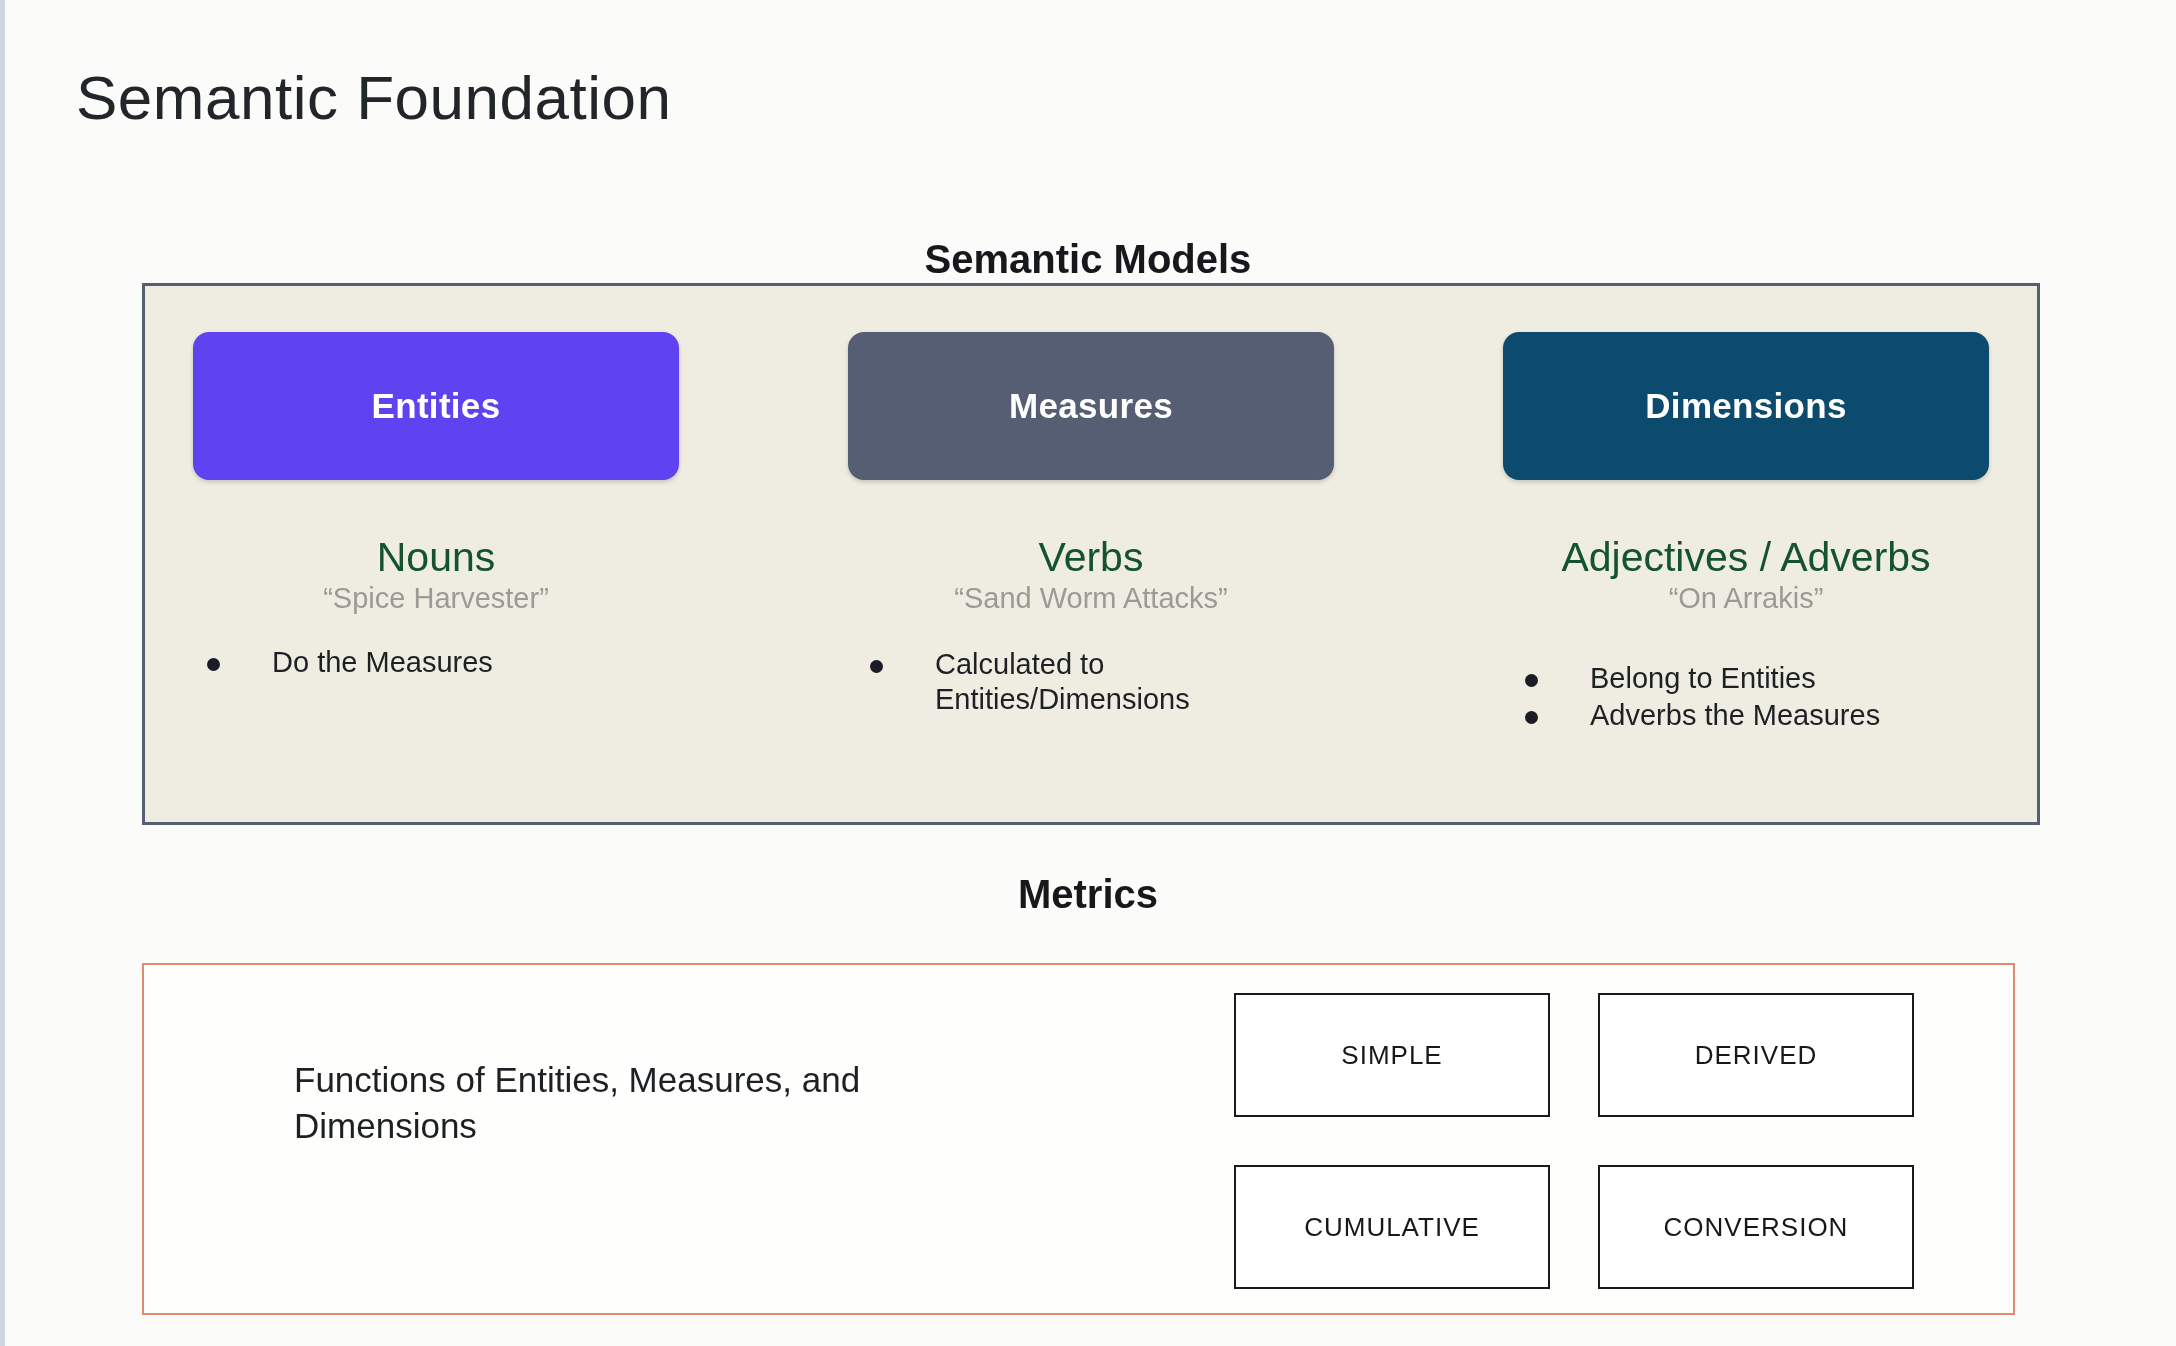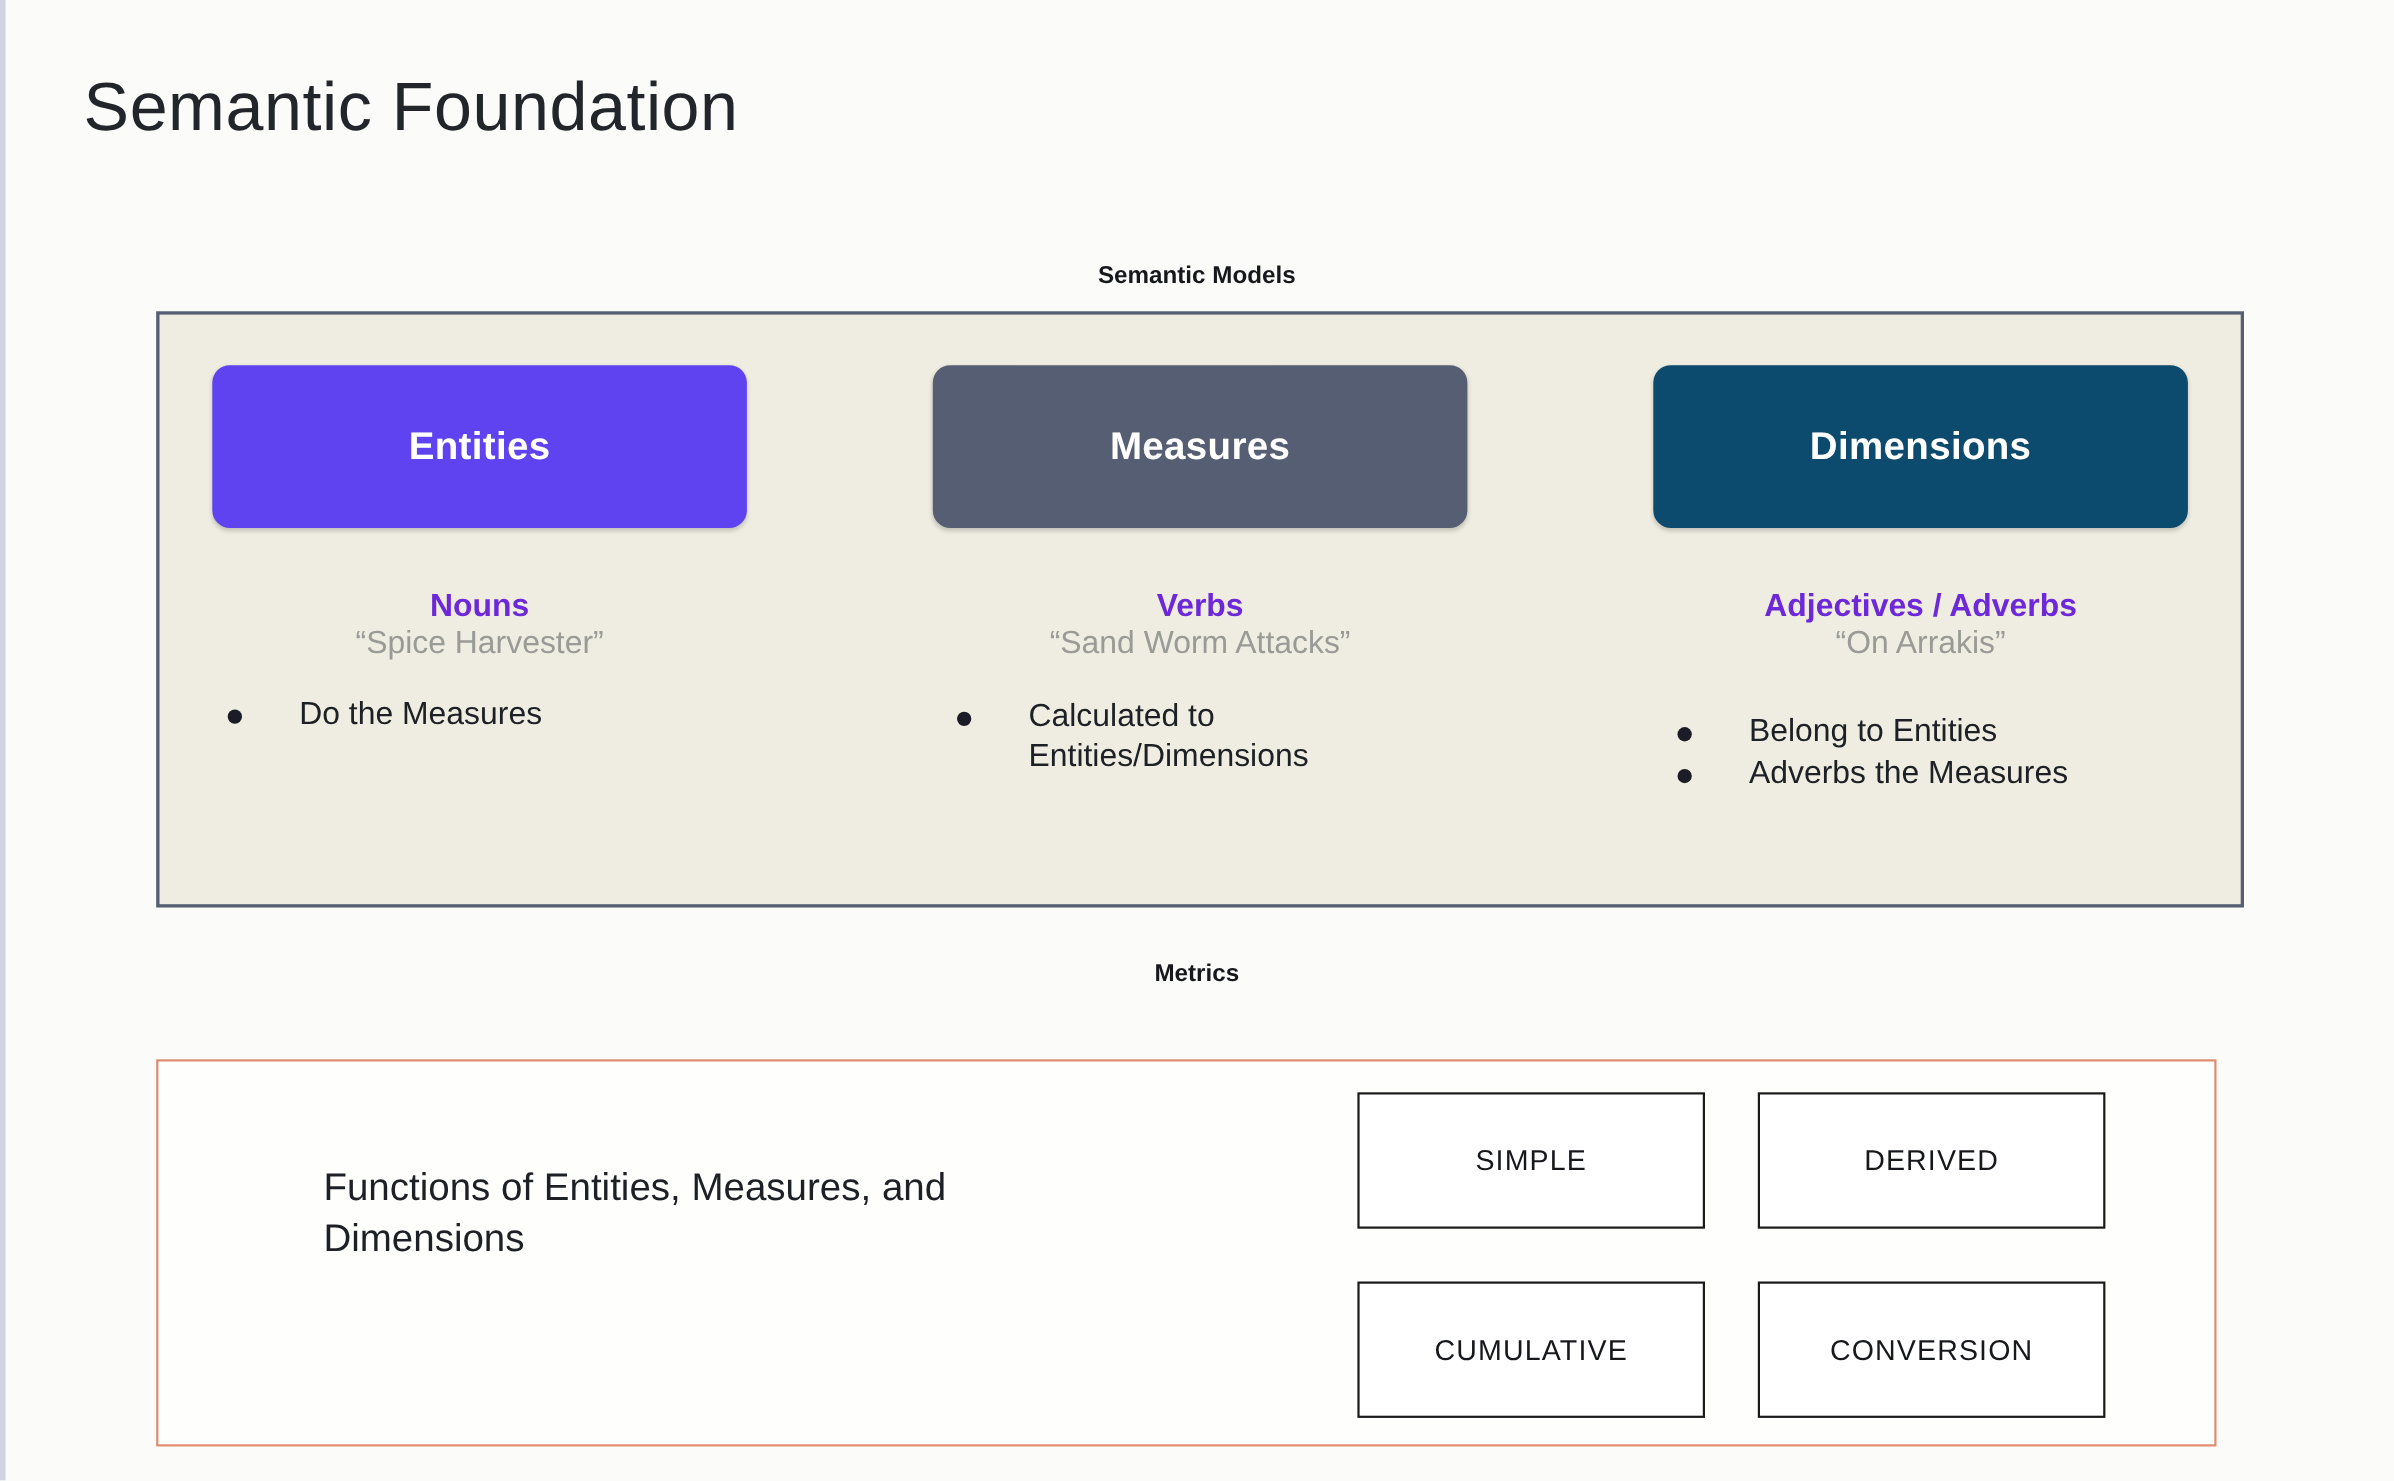--- a/index.html
+++ b/index.html
@@ -38,21 +38,21 @@
     font-size: 62px;
     font-weight: 400;
     color: #22262B;
     letter-spacing: 0.5px;
     white-space: nowrap;
   }
 
   
   .section-caption {
     position: absolute;
-    font-size: 22px;
+    font-size: 40px;
     font-weight: bold;
     color: #16181C;
     text-align: center;
     white-space: nowrap;
   }
   #caption-semantic-models {
     left: 0;
     right: 0;
     top: 237px;
   }
@@ -101,23 +101,23 @@
     letter-spacing: 0.3px;
     box-shadow: 0 2px 4px rgba(0,0,0,0.18);
     box-sizing: border-box;
   }
   .model-chip.entities   { background: #5F43F0; }
   .model-chip.measures   { background: #565E73; }
   .model-chip.dimensions { background: #0c4a6e; }
 
   .pos-heading {
     margin-top: 56px;
-    font-size: 29px;
-    font-weight: bold;
-    color: #6d28d9;
+    font-size: 41px;
+    font-weight: normal;
+    color: #14532d;
     text-align: center;
     white-space: nowrap;
     line-height: 1.05;
   }
   .pos-example {
     margin-top: 4px;
     font-size: 29px;
     font-weight: 400;
     color: #9A9A96;
     text-align: center;

